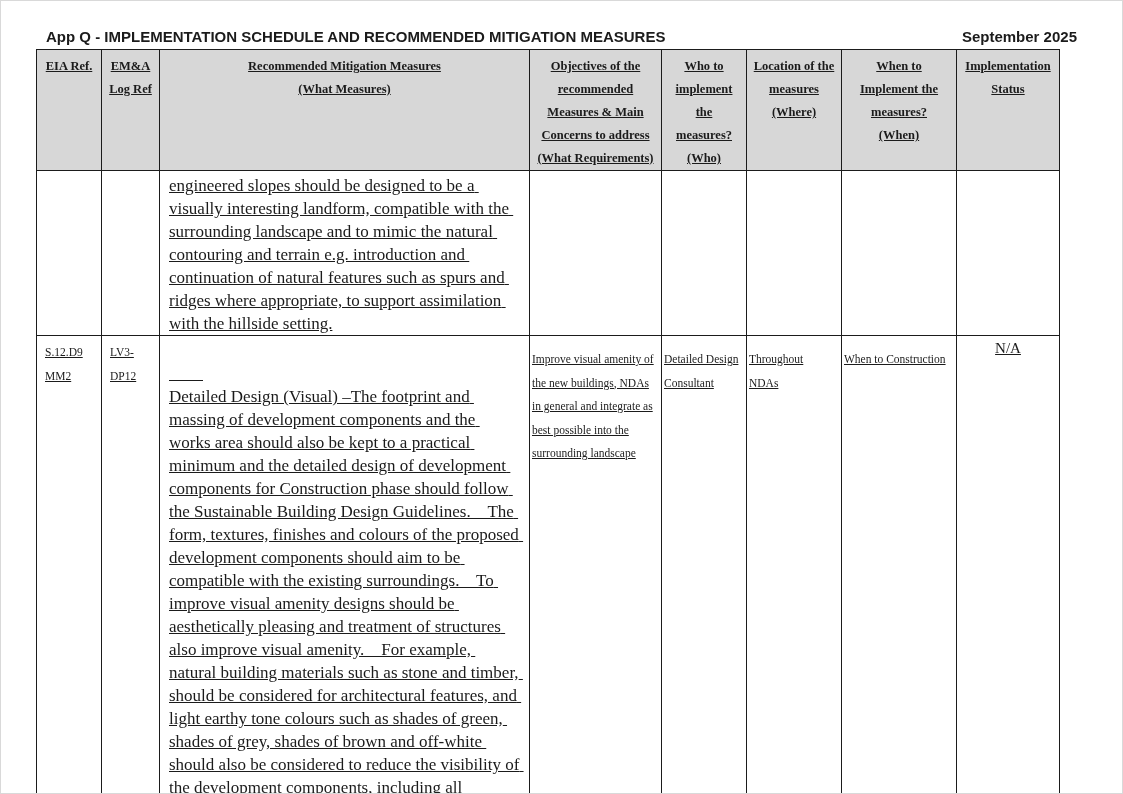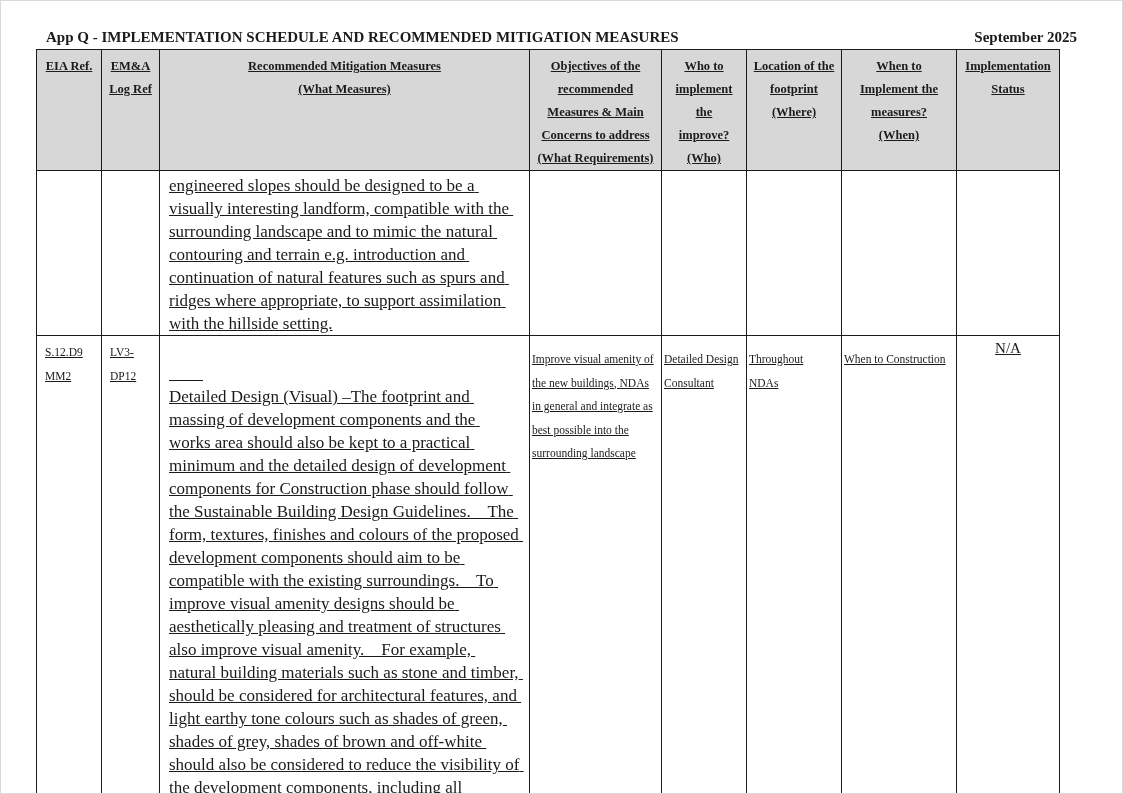--- a/index.html
+++ b/index.html
@@ -9,21 +9,21 @@
     font-family: "Liberation Serif", serif;
     color: #1b1b1b;
     border: 1px solid #d9d9d9;
     overflow: hidden;
   }
   .doc-header {
     margin: 26px 45px 0 45px;
     display: flex;
     justify-content: space-between;
     align-items: baseline;
-    font-family: Liberation Serif, serif;
+    font-family: Liberation Sans, sans-serif;
     font-weight: bold;
     font-size: 15px;
     line-height: 20px;
     height: 20px;
   }
   table.schedule {
     margin-left: 35px;
     margin-top: 2px;
     border-collapse: collapse;
     table-layout: fixed;
@@ -113,24 +113,24 @@
       <th>Recommended Mitigation Measures
 (What Measures)</th>
       <th>Objectives of the
 recommended
 Measures &amp; Main
 Concerns to address
 (What Requirements)</th>
       <th>Who to
 implement
 the
-improve?
+measures?
 (Who)</th>
       <th>Location of the
-footprint
+measures
 (Where)</th>
       <th>When to
 Implement the
 measures?
 (When)</th>
       <th>Implementation
 Status</th>
     </tr>
   </thead>
   <tbody>

